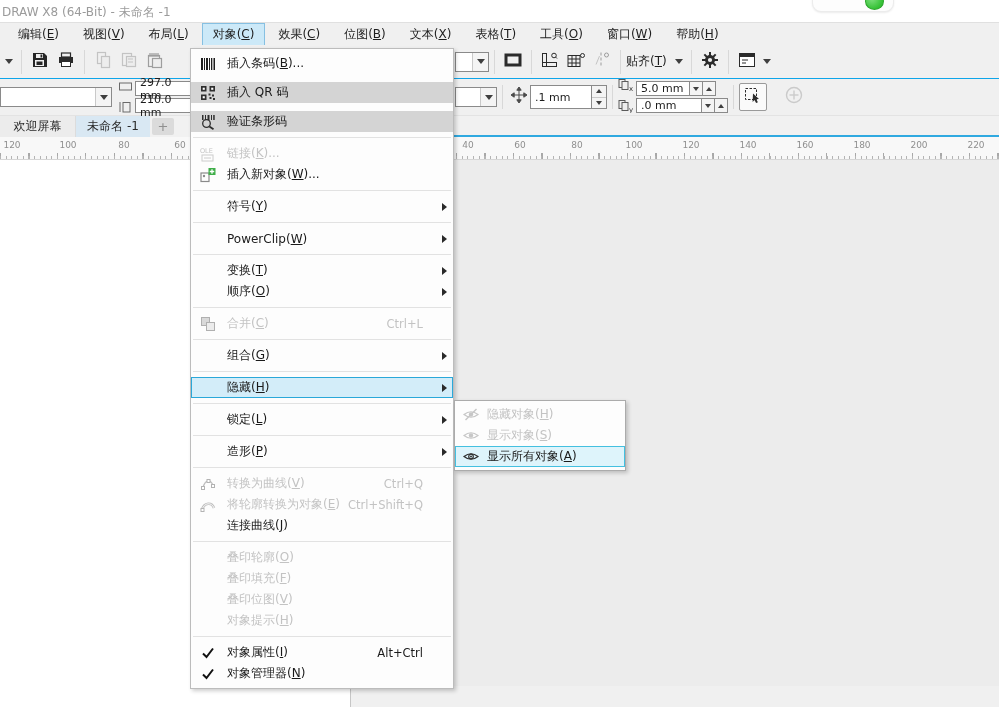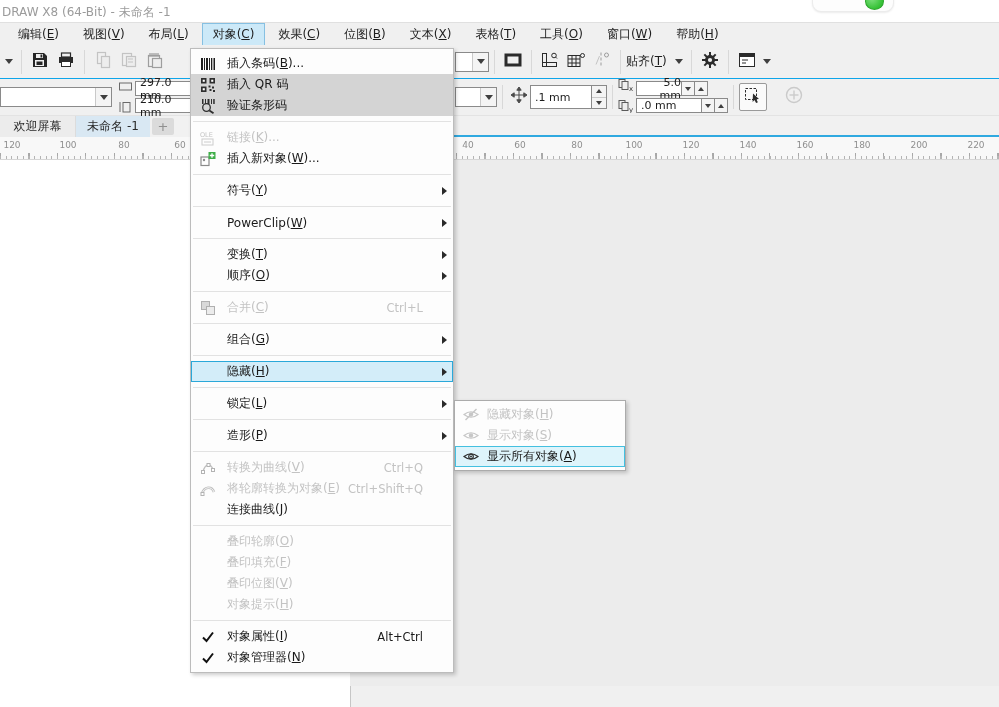--- a/index.html
+++ b/index.html
@@ -76,21 +76,21 @@
     padding:4px 0;box-sizing:border-box;}
   .mi{display:flex;align-items:center;height:21px;padding:0 4px 0 4px;font-size:12px;color:#1a1a1a;
     box-sizing:border-box;}
   .mi .mi-icon{flex:0 0 26px;display:flex;align-items:center;justify-content:center;}
   .mi .mi-label{flex:1;padding-left:6px;white-space:nowrap;}
   .mi .mi-accel{padding-right:12px;font-size:11.5px;white-space:nowrap;}
   .mi .mi-arrow{flex:0 0 12px;display:flex;justify-content:flex-end;align-items:center;padding-right:2px;}
   .arrow-tri{width:0;height:0;border-top:4px solid transparent;border-bottom:4px solid transparent;
     border-left:5px solid #2a2a2a;}
   .mi.disabled{color:#c3c3c3;}
-  .mi.gray-bg{background:#d4d4d4;}
+  .mi.gray-bg{background:#d4d4d4;margin-top:8px;}
   .mi.highlight{background:#d3edf9;box-shadow:inset 0 0 0 1px #2aa8d9;}
   .msep{height:1px;background:#e2e2e2;margin:5px 2px;}
 
   
   #hide-submenu{position:absolute;left:454px;top:383px;width:172px;background:#fdfdfd;
     border:1px solid #ababab;box-shadow:2px 2px 4px rgba(0,0,0,.2);z-index:25;
     padding:3px 0;box-sizing:border-box;}
   .smi{display:flex;align-items:center;height:21px;padding:0 6px 0 4px;font-size:12px;color:#1a1a1a;box-sizing:border-box;}
   .smi .mi-icon{flex:0 0 24px;display:flex;align-items:center;justify-content:center;}
   .smi .mi-label{flex:1;padding-left:4px;white-space:nowrap;}
@@ -303,21 +303,21 @@
               <text x="11" y="13" font-size="7" fill="#333">x</text>
             </svg></span>
         <span><svg width="16" height="14">
               <rect x="1" y="1.5" width="6" height="8" fill="none" stroke="#5a5a5a"></rect>
               <rect x="4" y="3.5" width="6" height="8" fill="#eee" stroke="#5a5a5a"></rect>
               <text x="11" y="13" font-size="7" fill="#333">y</text>
             </svg></span>
       </span>
       <span class="stack" style="margin-left:2px;">
         <span class="prow">
-          <span class="field" style="width:46px;text-align:right;">5.0 mm</span>
+          <span class="field" style="width:54px;">5.0 mm</span>
           <span class="mini-btn">
               <span class="tri-dn"></span>
             </span>
           <span class="mini-btn">
               <span class="tri-up"></span>
             </span>
         </span>
         <span class="prow">
           <span class="field" style="width:66px;">.0 mm</span>
           <span class="mini-btn">

